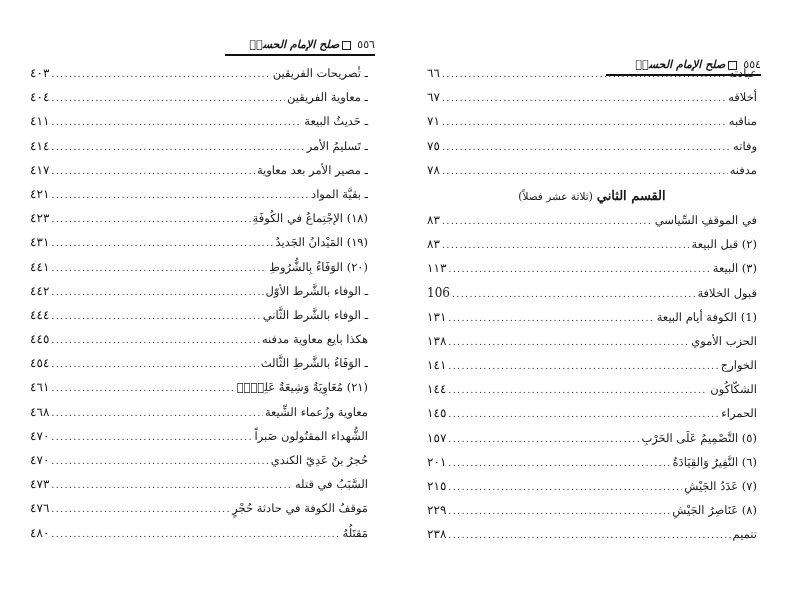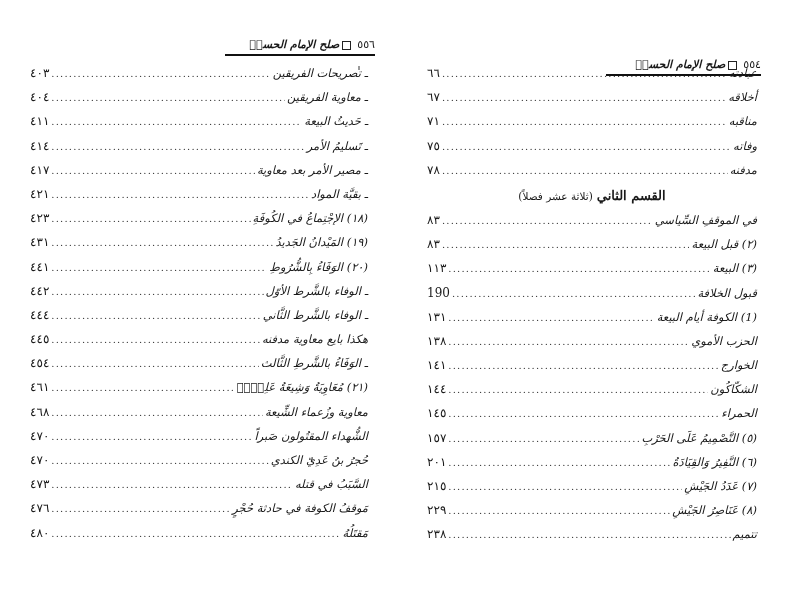--- a/index.html
+++ b/index.html
@@ -37,21 +37,21 @@
     }
     .page-left .toc { top: 62px; right: 32px; width: 338px; }
     .page-right .toc { top: 62px; right: 45px; width: 330px; }
 
     .row {
       display: flex; align-items: baseline;
       height: 24.2px; line-height: 22px;
       font-size: 11.5px;
       white-space: nowrap;
     }
-    .row .title { flex: 0 0 auto; padding-left: 2px; font-style: italic; }
+    .row .title { flex: 0 0 auto; padding-left: 2px; }
     .row .dots {
       flex: 1 1 auto; overflow: hidden; color: #333;
       font-size: 10px; letter-spacing: 1.2px; direction: ltr; text-align: right;
     }
     .row .num { flex: 0 0 auto; padding-right: 2px; font-size: 12px; }
 
     .section-heading {
       height: 26px; line-height: 26px; text-align: center;
       font-size: 12.5px;
       direction: rtl;
@@ -223,21 +223,21 @@
     <span class="num">٨٣</span>
   </div>
         <div class="row">
     <span class="title">(٣) البيعة</span>
     <span class="dots">................................................................................................................</span>
     <span class="num">١١٣</span>
   </div>
         <div class="row">
     <span class="title">قبول الخلافة</span>
     <span class="dots">................................................................................................................</span>
-    <span class="num">190</span>
+    <span class="num">106</span>
   </div>
         <div class="row">
     <span class="title">(1) الكوفة أيام البيعة</span>
     <span class="dots">................................................................................................................</span>
     <span class="num">١٣١</span>
   </div>
         <div class="row">
     <span class="title">الحزب الأموي</span>
     <span class="dots">................................................................................................................</span>
     <span class="num">١٣٨</span>

